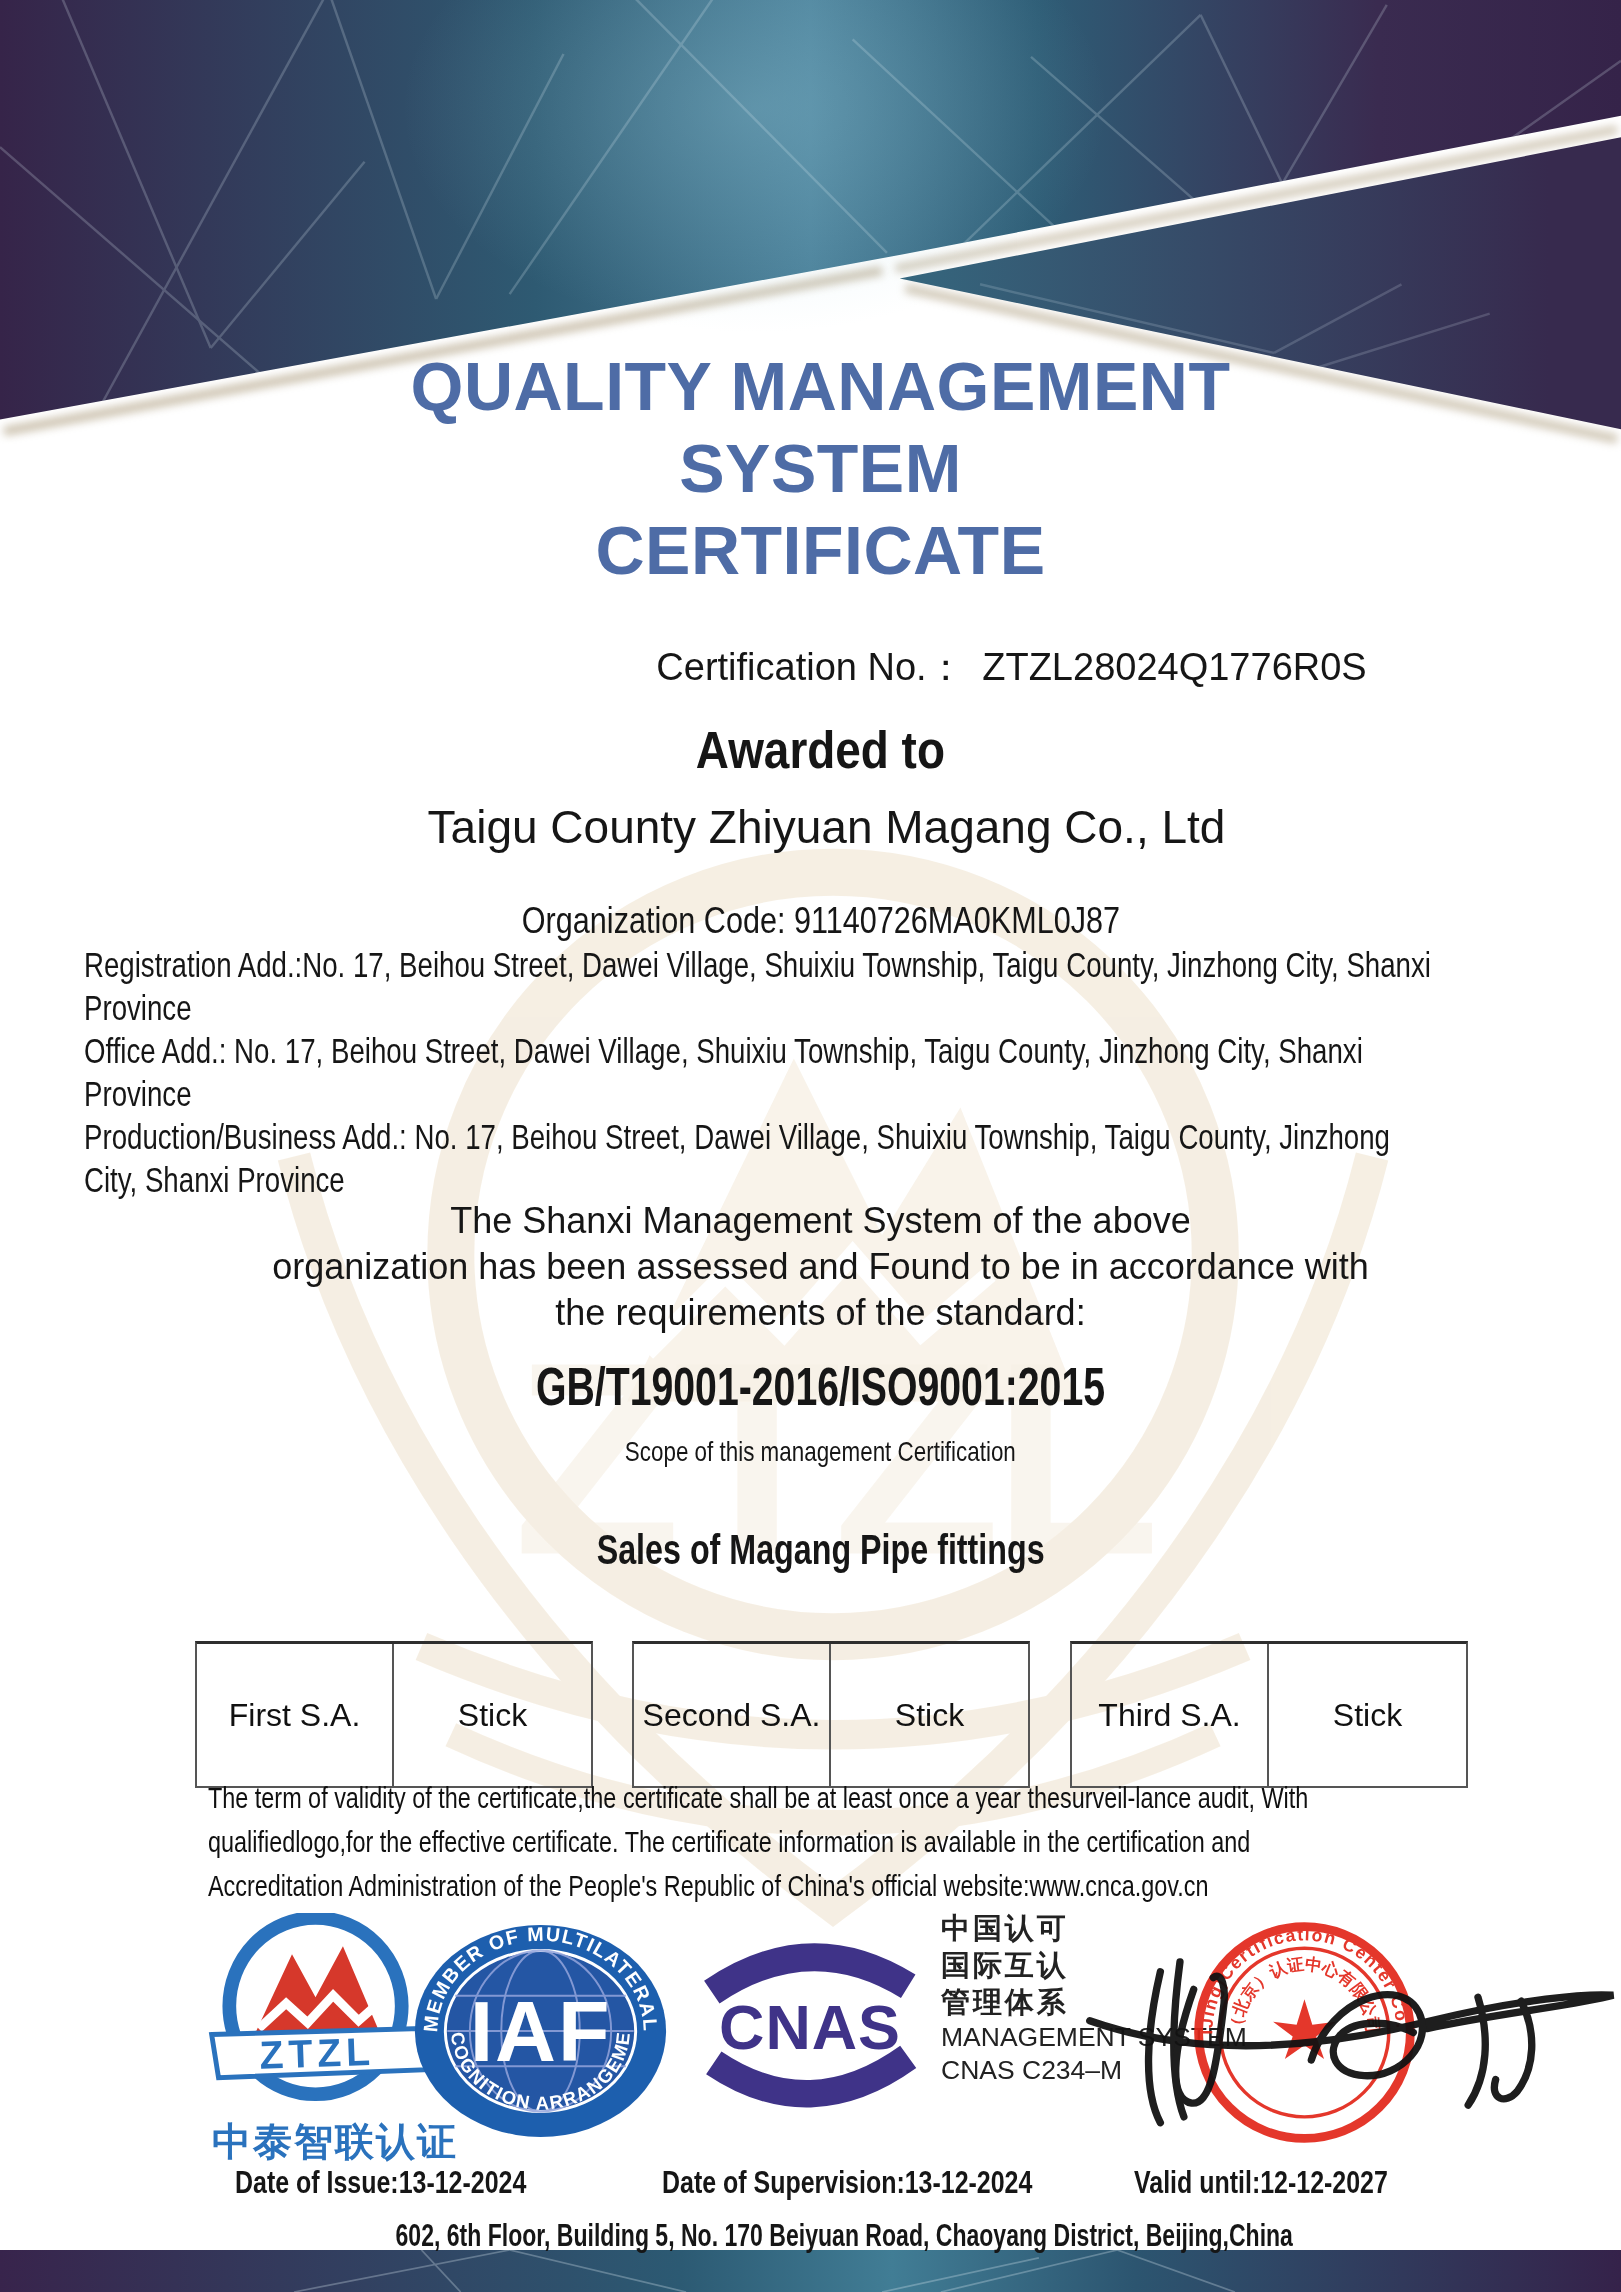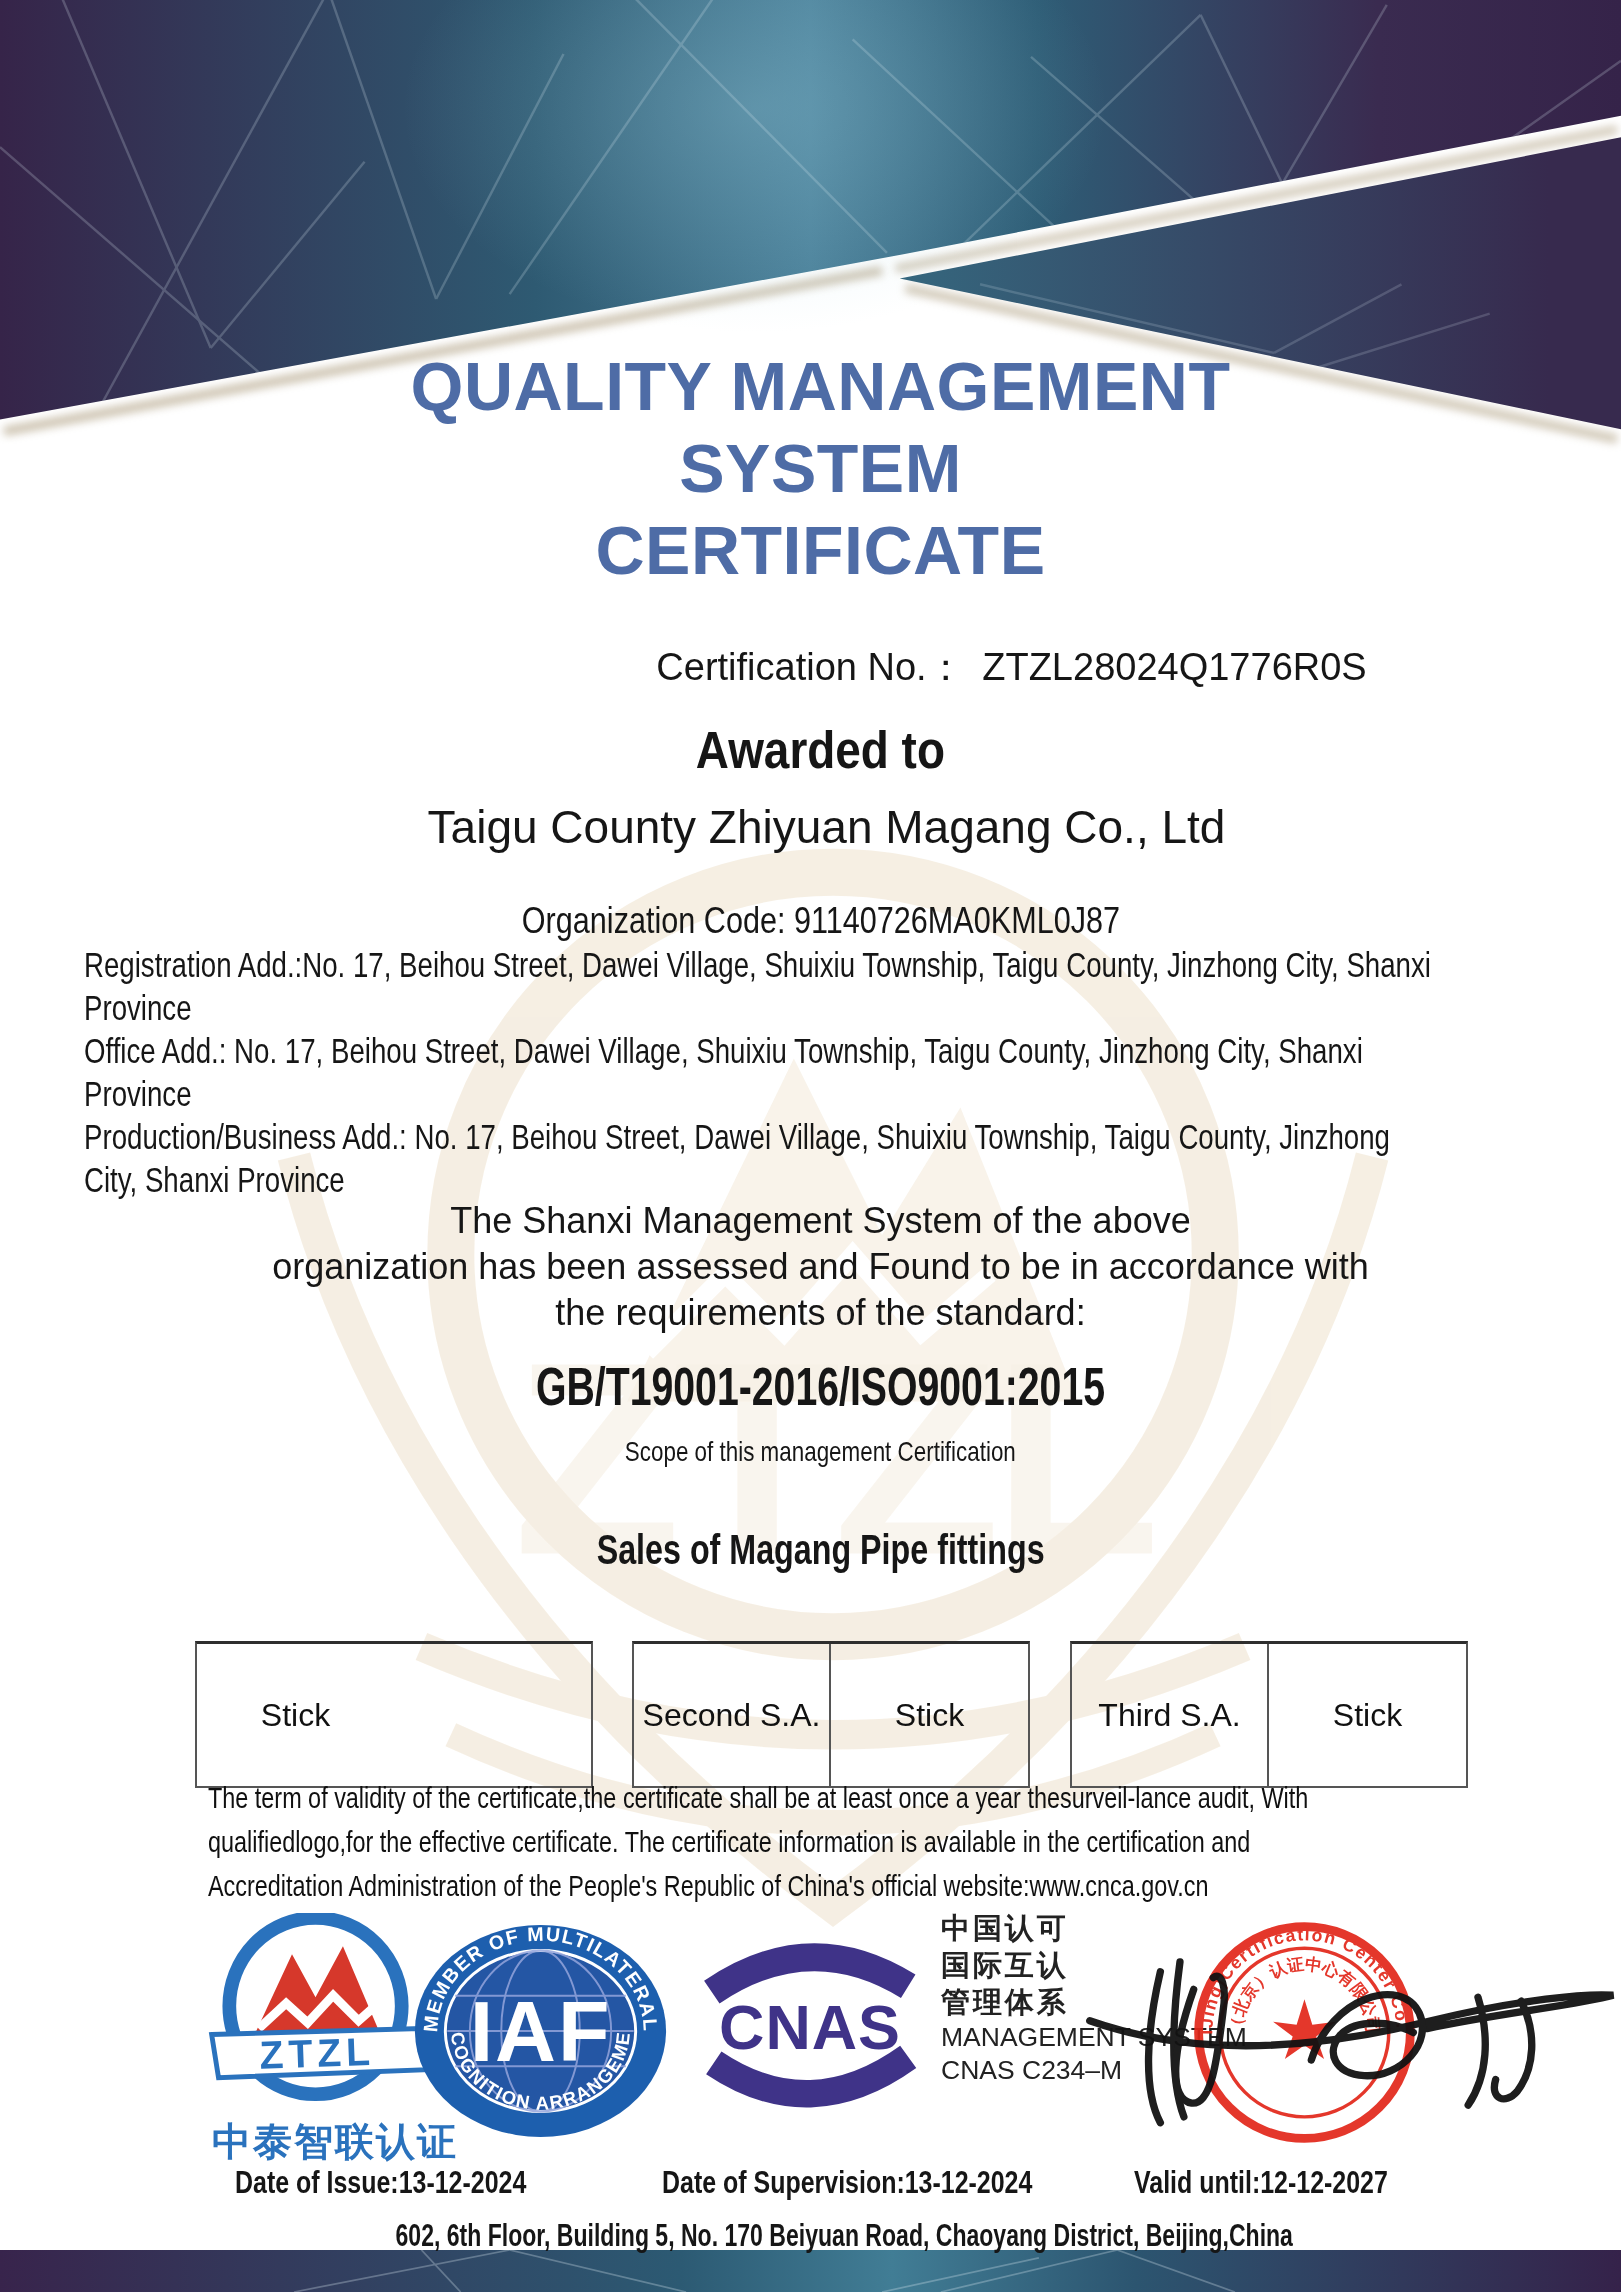--- a/index.html
+++ b/index.html
@@ -194,20 +194,21 @@
   <div id="scope-heading" class="abs ctr z2">
     <span>Scope of this management Certification</span>
   </div>
 
   <div id="scope-value" class="abs ctr z2">
     <span>Sales of Magang Pipe fittings</span>
   </div>
 
   <div id="audit-table" class="abs z2">
     <div class="audit-box" style="left:0">
+      <div class="audit-cell first">First S.A.</div>
       <div class="audit-cell">Stick</div>
     </div>
     <div class="audit-box" style="left:437px">
       <div class="audit-cell first">Second S.A.</div>
       <div class="audit-cell">Stick</div>
     </div>
     <div class="audit-box" style="left:875px">
       <div class="audit-cell first">Third S.A.</div>
       <div class="audit-cell">Stick</div>
     </div>

